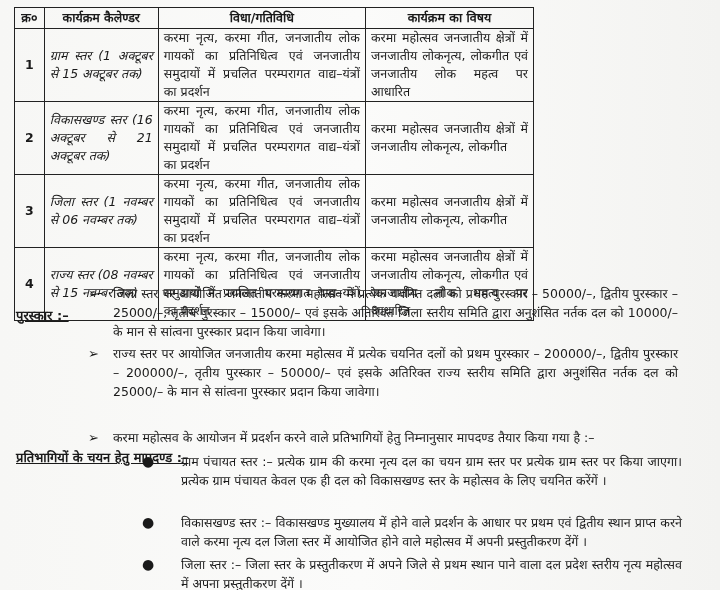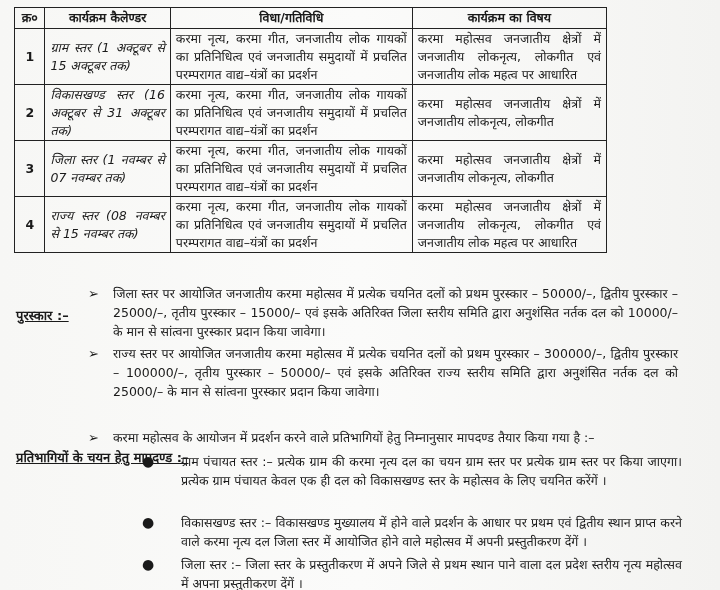--- a/index.html
+++ b/index.html
@@ -13,21 +13,21 @@
       overflow: hidden;
       position: relative;
       font-family: "DejaVu Sans", "Liberation Sans", sans-serif;
       color: #1a1a1a;
       background: linear-gradient(90deg, #f7f7f5 0%, #fbfbfa 50%, #f3f3f1 100%);
     }
     table.schedule {
       position: absolute;
       left: 14px;
       top: 7px;
-      width: 593px;
+      width: 520px;
       border-collapse: collapse;
       font-size: 12.5px;
       line-height: 18px;
       border-radius: 28px;
     }
     table.schedule th, table.schedule td {
       border: 1.6px solid #222;
       vertical-align: middle;
       padding: 0 5px;
     }
@@ -104,27 +104,27 @@
   </thead>
   <tbody>
     <tr class="row">
       <td class="num">1</td>
       <td class="cal">ग्राम स्तर (1 अक्टूबर से 15 अक्टूबर तक)</td>
       <td class="act">करमा नृत्य, करमा गीत, जनजातीय लोक गायकों का प्रतिनिधित्व एवं जनजातीय समुदायों में प्रचलित परम्परागत वाद्य–यंत्रों का प्रदर्शन</td>
       <td class="subj">करमा महोत्सव जनजातीय क्षेत्रों में जनजातीय लोकनृत्य, लोकगीत एवं जनजातीय लोक महत्व पर आधारित</td>
     </tr>
     <tr class="row">
       <td class="num">2</td>
-      <td class="cal">विकासखण्ड स्तर (16 अक्टूबर से 31 अक्टूबर तक)</td>
+      <td class="cal">विकासखण्ड स्तर (16 अक्टूबर से 21 अक्टूबर तक)</td>
       <td class="act">करमा नृत्य, करमा गीत, जनजातीय लोक गायकों का प्रतिनिधित्व एवं जनजातीय समुदायों में प्रचलित परम्परागत वाद्य–यंत्रों का प्रदर्शन</td>
       <td class="subj">करमा महोत्सव जनजातीय क्षेत्रों में जनजातीय लोकनृत्य, लोकगीत</td>
     </tr>
     <tr class="row">
       <td class="num">3</td>
-      <td class="cal">जिला स्तर (1 नवम्बर से 07 नवम्बर तक)</td>
+      <td class="cal">जिला स्तर (1 नवम्बर से 06 नवम्बर तक)</td>
       <td class="act">करमा नृत्य, करमा गीत, जनजातीय लोक गायकों का प्रतिनिधित्व एवं जनजातीय समुदायों में प्रचलित परम्परागत वाद्य–यंत्रों का प्रदर्शन</td>
       <td class="subj">करमा महोत्सव जनजातीय क्षेत्रों में जनजातीय लोकनृत्य, लोकगीत</td>
     </tr>
     <tr class="row">
       <td class="num">4</td>
       <td class="cal">राज्य स्तर (08 नवम्बर से 15 नवम्बर तक)</td>
       <td class="act">करमा नृत्य, करमा गीत, जनजातीय लोक गायकों का प्रतिनिधित्व एवं जनजातीय समुदायों में प्रचलित परम्परागत वाद्य–यंत्रों का प्रदर्शन</td>
       <td class="subj">करमा महोत्सव जनजातीय क्षेत्रों में जनजातीय लोकनृत्य, लोकगीत एवं जनजातीय लोक महत्व पर आधारित</td>
     </tr>
   </tbody>
@@ -132,21 +132,21 @@
 
 <div class="section-heading" style="top:262px;">पुरस्कार :–</div>
 
 <div class="bullet-block" style="top:284px;">
   <span class="arrow">➢</span>
   <div class="text">जिला स्तर पर आयोजित जनजातीय करमा महोत्सव में प्रत्येक चयनित दलों को प्रथम पुरस्कार – 50000/–, द्वितीय पुरस्कार – 25000/–, तृतीय पुरस्कार – 15000/– एवं इसके अतिरिक्त जिला स्तरीय समिति द्वारा अनुशंसित नर्तक दल को 10000/– के मान से सांत्वना पुरस्कार प्रदान किया जावेगा।</div>
 </div>
 
 <div class="bullet-block" style="top:344px;">
   <span class="arrow">➢</span>
-  <div class="text">राज्य स्तर पर आयोजित जनजातीय करमा महोत्सव में प्रत्येक चयनित दलों को प्रथम पुरस्कार – 300000/–, द्वितीय पुरस्कार – 100000/–, तृतीय पुरस्कार – 50000/– एवं इसके अतिरिक्त राज्य स्तरीय समिति द्वारा अनुशंसित नर्तक दल को 25000/– के मान से सांत्वना पुरस्कार प्रदान किया जावेगा।</div>
+  <div class="text">राज्य स्तर पर आयोजित जनजातीय करमा महोत्सव में प्रत्येक चयनित दलों को प्रथम पुरस्कार – 200000/–, द्वितीय पुरस्कार – 200000/–, तृतीय पुरस्कार – 50000/– एवं इसके अतिरिक्त राज्य स्तरीय समिति द्वारा अनुशंसित नर्तक दल को 25000/– के मान से सांत्वना पुरस्कार प्रदान किया जावेगा।</div>
 </div>
 
 <div class="section-heading" style="top:404px;text-decoration:underline;">प्रतिभागियों के चयन हेतु मापदण्ड :–</div>
 
 <div class="bullet-block" style="top:428px;">
   <span class="arrow">➢</span>
   <div class="text">करमा महोत्सव के आयोजन में प्रदर्शन करने वाले प्रतिभागियों हेतु निम्नानुसार मापदण्ड तैयार किया गया है :–</div>
 </div>
 
 <div class="dot-block" style="top:452px;">

